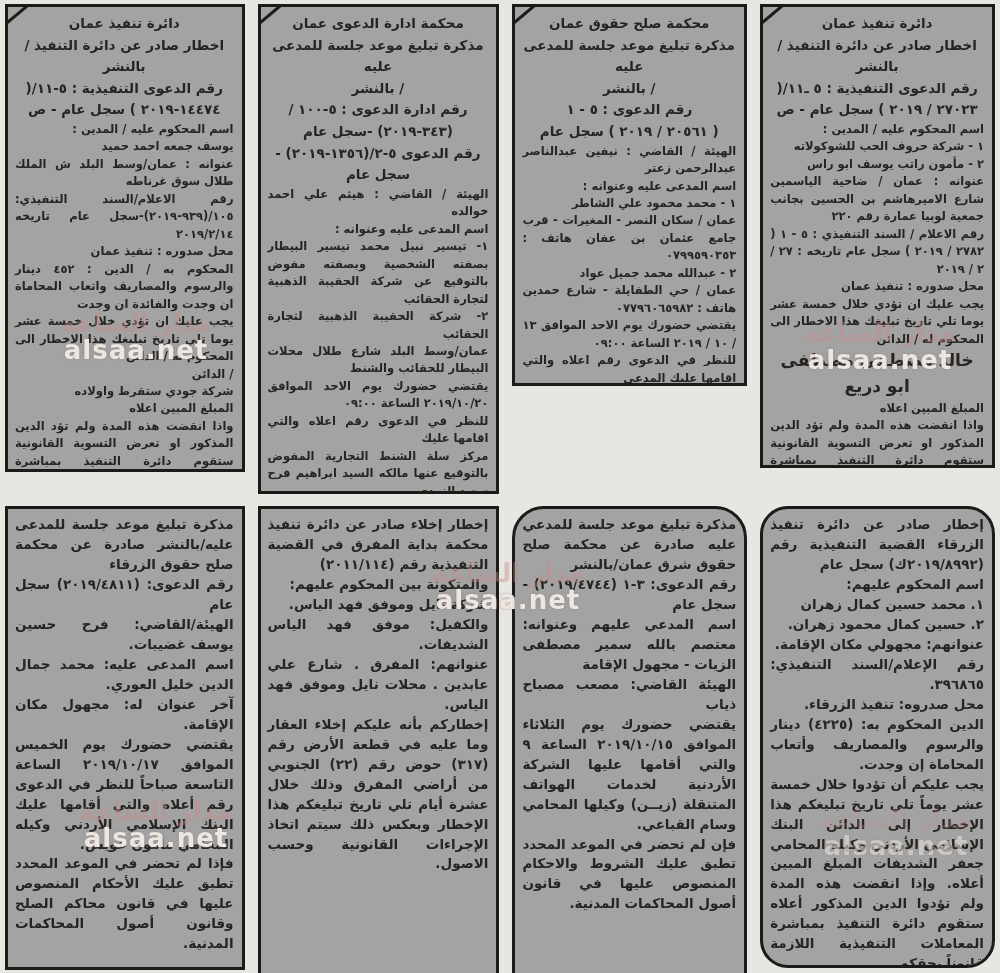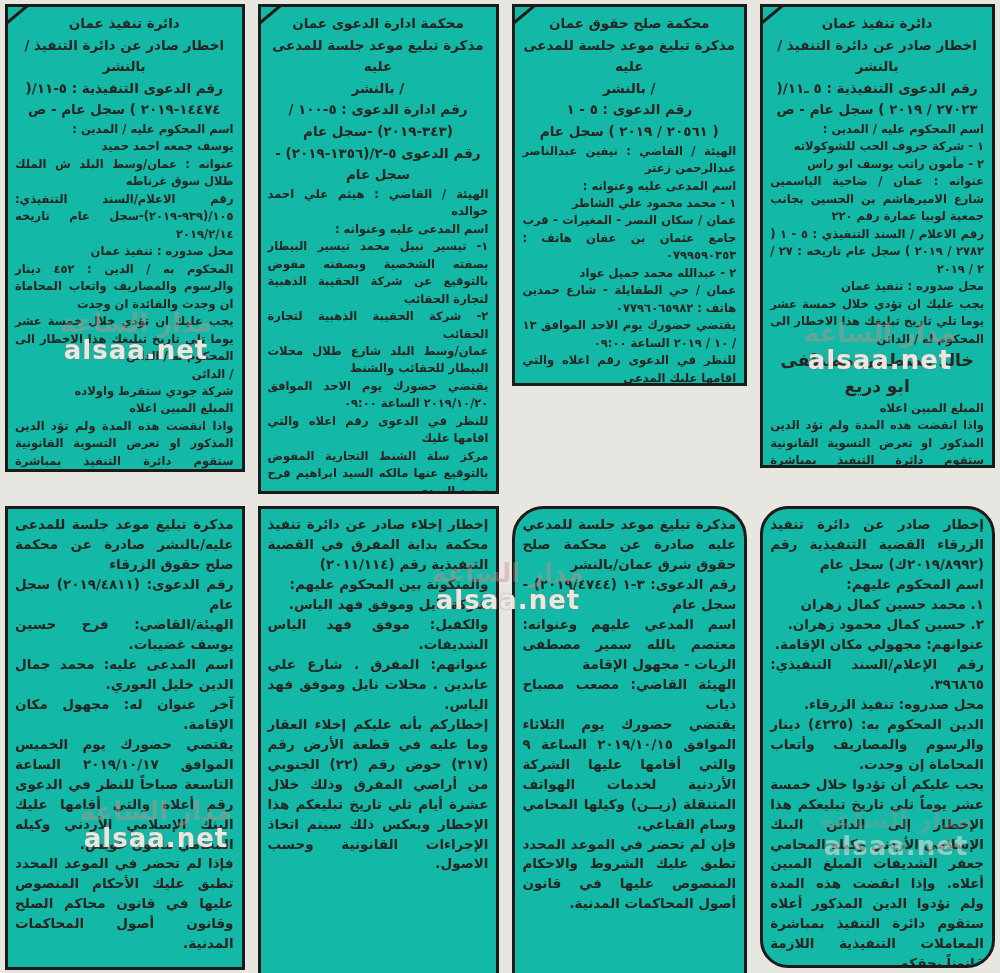--- a/index.html
+++ b/index.html
@@ -19,21 +19,21 @@
     top:4px;right:5px;left:5px;
     display:grid;
     grid-template-columns:1fr 1fr 1.03fr 1.02fr;
     column-gap:13px;
     row-gap:12px;
     align-items:start;
   }
   .notice{
     position:relative;
     box-sizing:border-box;
-    background:#14b8a6;
+    background:#a3a3a3;
     border:3px solid #1c1b19;
     padding:6px 8px 6px 7px;
     color:#262522;
     font-weight:bold;
     overflow:hidden;
   }
   
   .grid > :nth-child(1){height:464px;}
   .grid > :nth-child(2){height:382px;}
   .grid > :nth-child(3){height:490px;}

